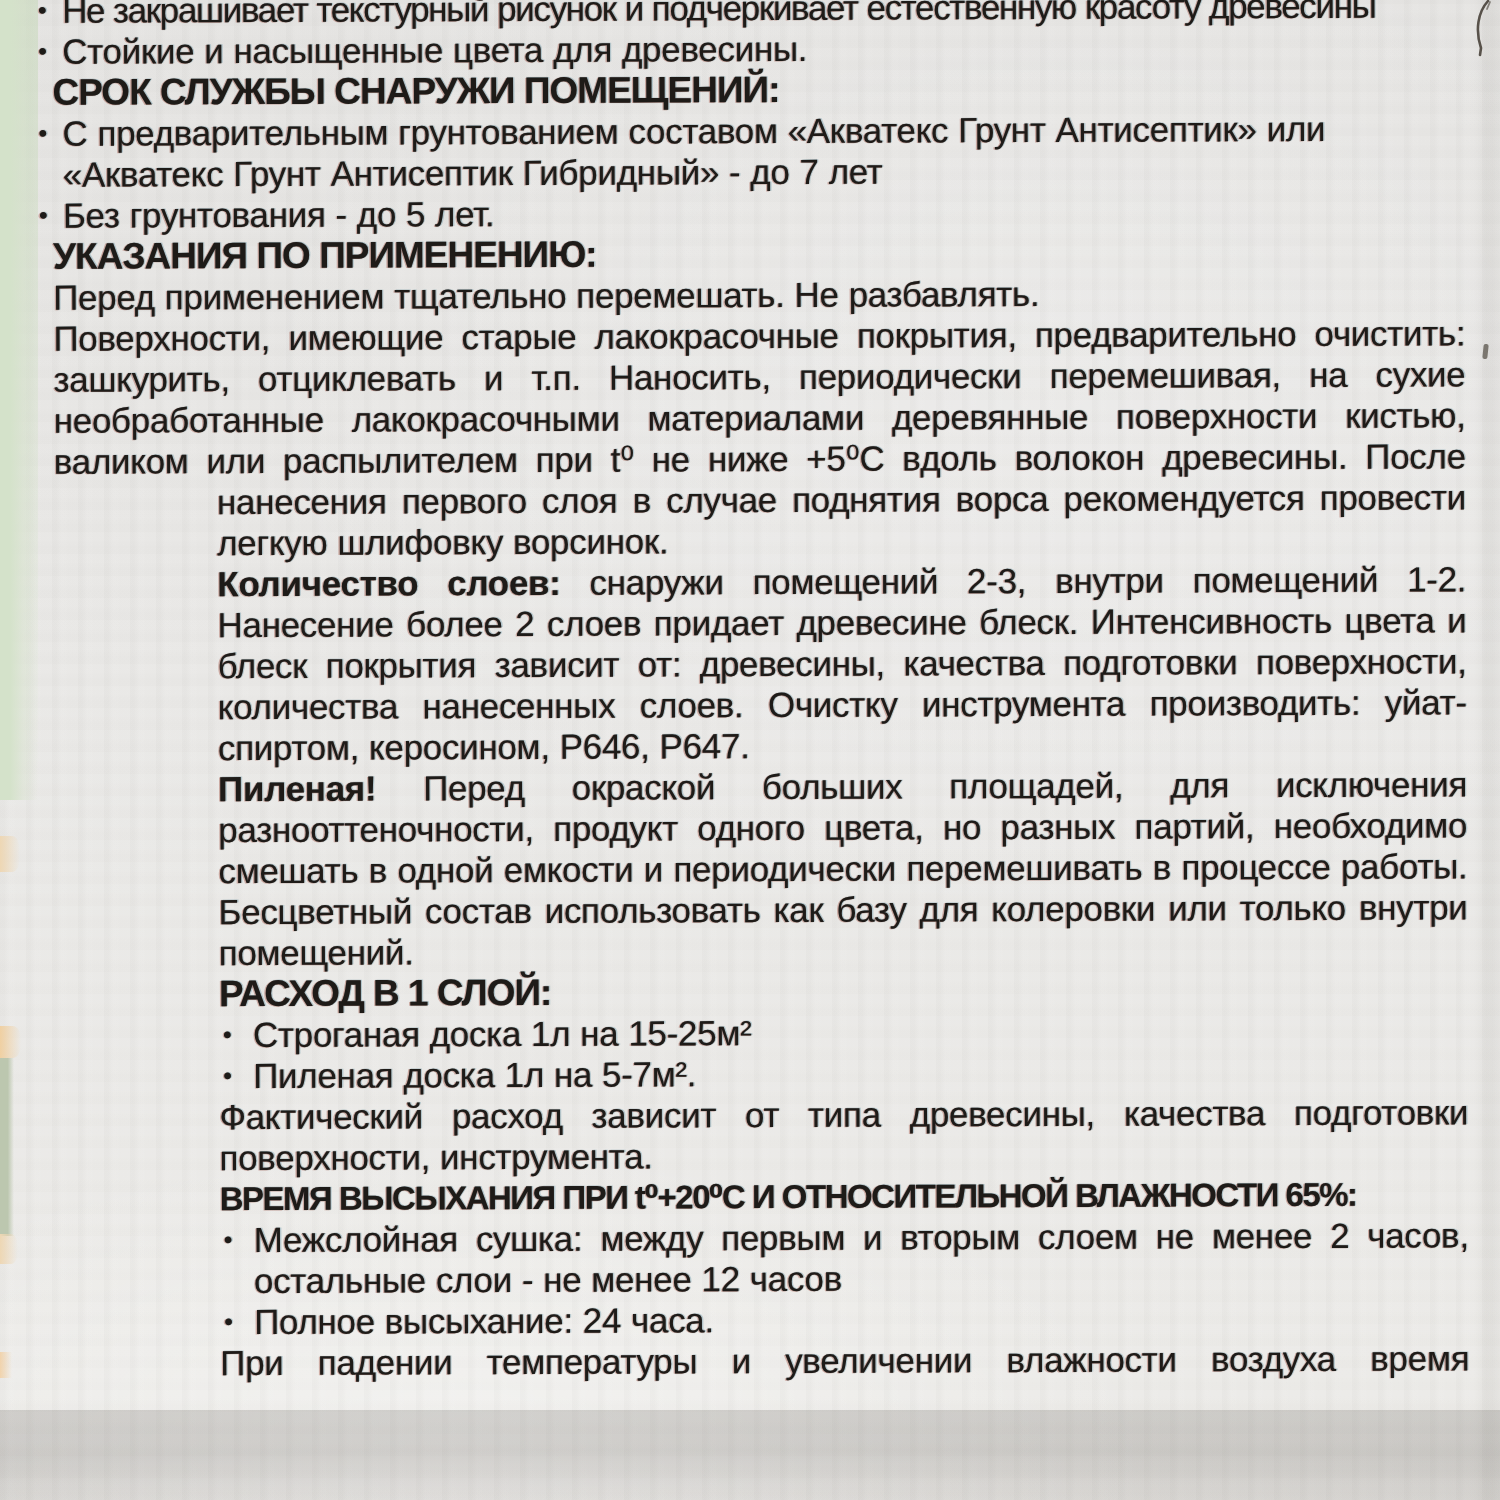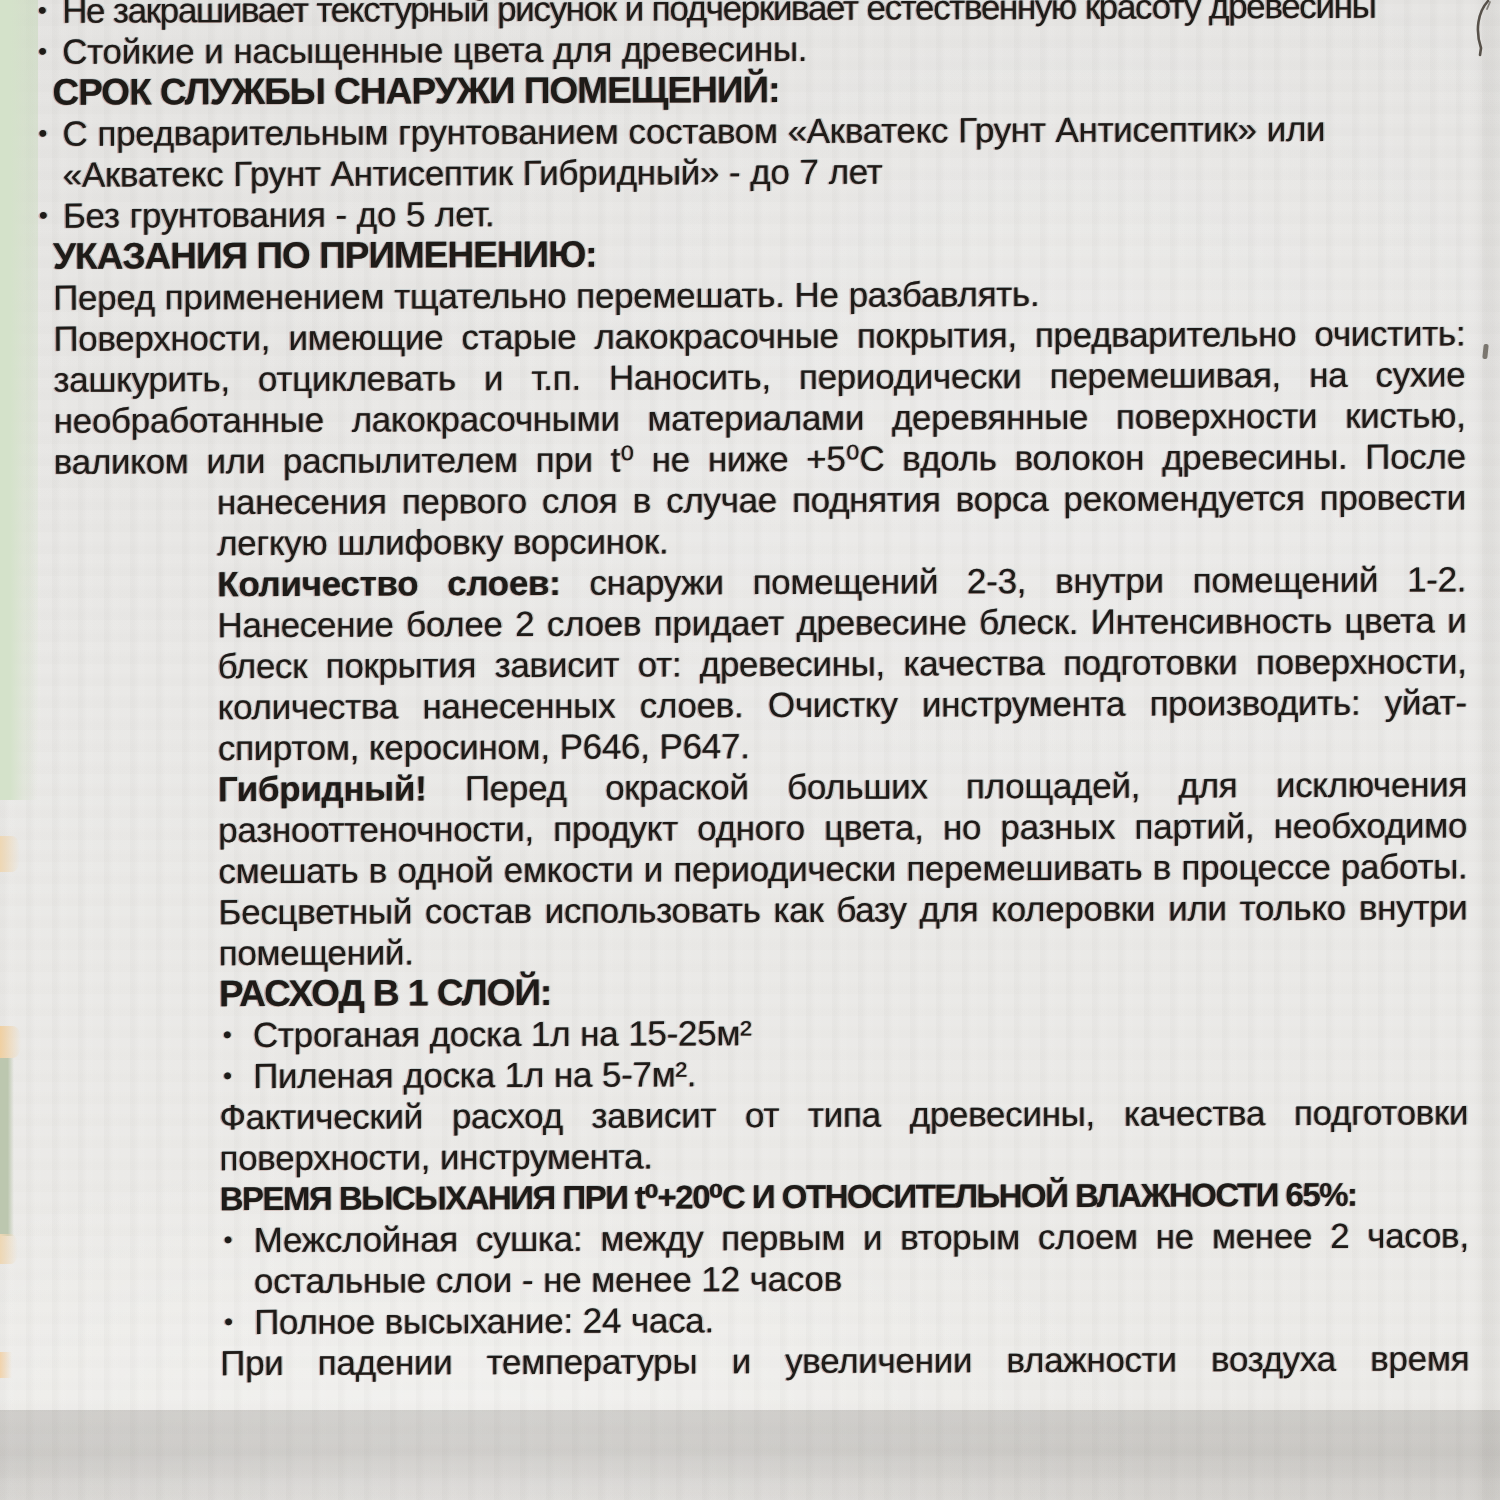--- a/index.html
+++ b/index.html
@@ -213,21 +213,21 @@
       </div>
       <div class="block bullet-row">
         <span class="dot">•</span>
         <span class="btext">Без грунтования - до 5 лет.</span>
       </div>
       <div class="block heading">УКАЗАНИЯ ПО ПРИМЕНЕНИЮ:</div>
       <div class="block para">Перед применением тщательно перемешать. Не разбавлять.</div>
       <div class="block para justify justify-last">Поверхности, имеющие старые лакокрасочные покрытия, предварительно очистить: зашкурить, отциклевать и т.п. Наносить, периодически перемешивая, на сухие необработанные лакокрасочными материалами деревянные поверхности кистью, валиком или распылителем при t⁰ не ниже +5⁰С вдоль волокон древесины. После</div>
       <div class="block para justify indent">нанесения первого слоя в случае поднятия ворса рекомендуется провести легкую шлифовку ворсинок.</div>
       <div class="block para justify indent"><b class="lead">Количество слоев:</b> снаружи помещений 2-3, внутри помещений 1-2. Нанесение более 2 слоев придает древесине блеск. Интенсивность цвета и блеск покрытия зависит от: древесины, качества подготовки поверхности, количества нанесенных слоев. Очистку инструмента производить: уйат-спиртом, керосином, Р646, Р647.</div>
-      <div class="block para justify indent"><b class="lead">Гибридный!</b> Перед окраской больших площадей, для исключения разнооттеночности, продукт одного цвета, но разных партий, необходимо смешать в одной емкости и периодически перемешивать в процессе работы. Бесцветный состав использовать как базу для колеровки или только внутри помещений.</div>
+      <div class="block para justify indent"><b class="lead">Пиленая!</b> Перед окраской больших площадей, для исключения разнооттеночности, продукт одного цвета, но разных партий, необходимо смешать в одной емкости и периодически перемешивать в процессе работы. Бесцветный состав использовать как базу для колеровки или только внутри помещений.</div>
       <div class="block heading indent">РАСХОД В 1 СЛОЙ:</div>
       <div class="block bullet-row indent">
         <span class="dot">•</span>
         <span class="btext">Строганая доска 1л на 15-25м²</span>
       </div>
       <div class="block bullet-row indent">
         <span class="dot">•</span>
         <span class="btext">Пиленая доска 1л на 5-7м².</span>
       </div>
       <div class="block para justify indent">Фактический расход зависит от типа древесины, качества подготовки поверхности, инструмента.</div>

